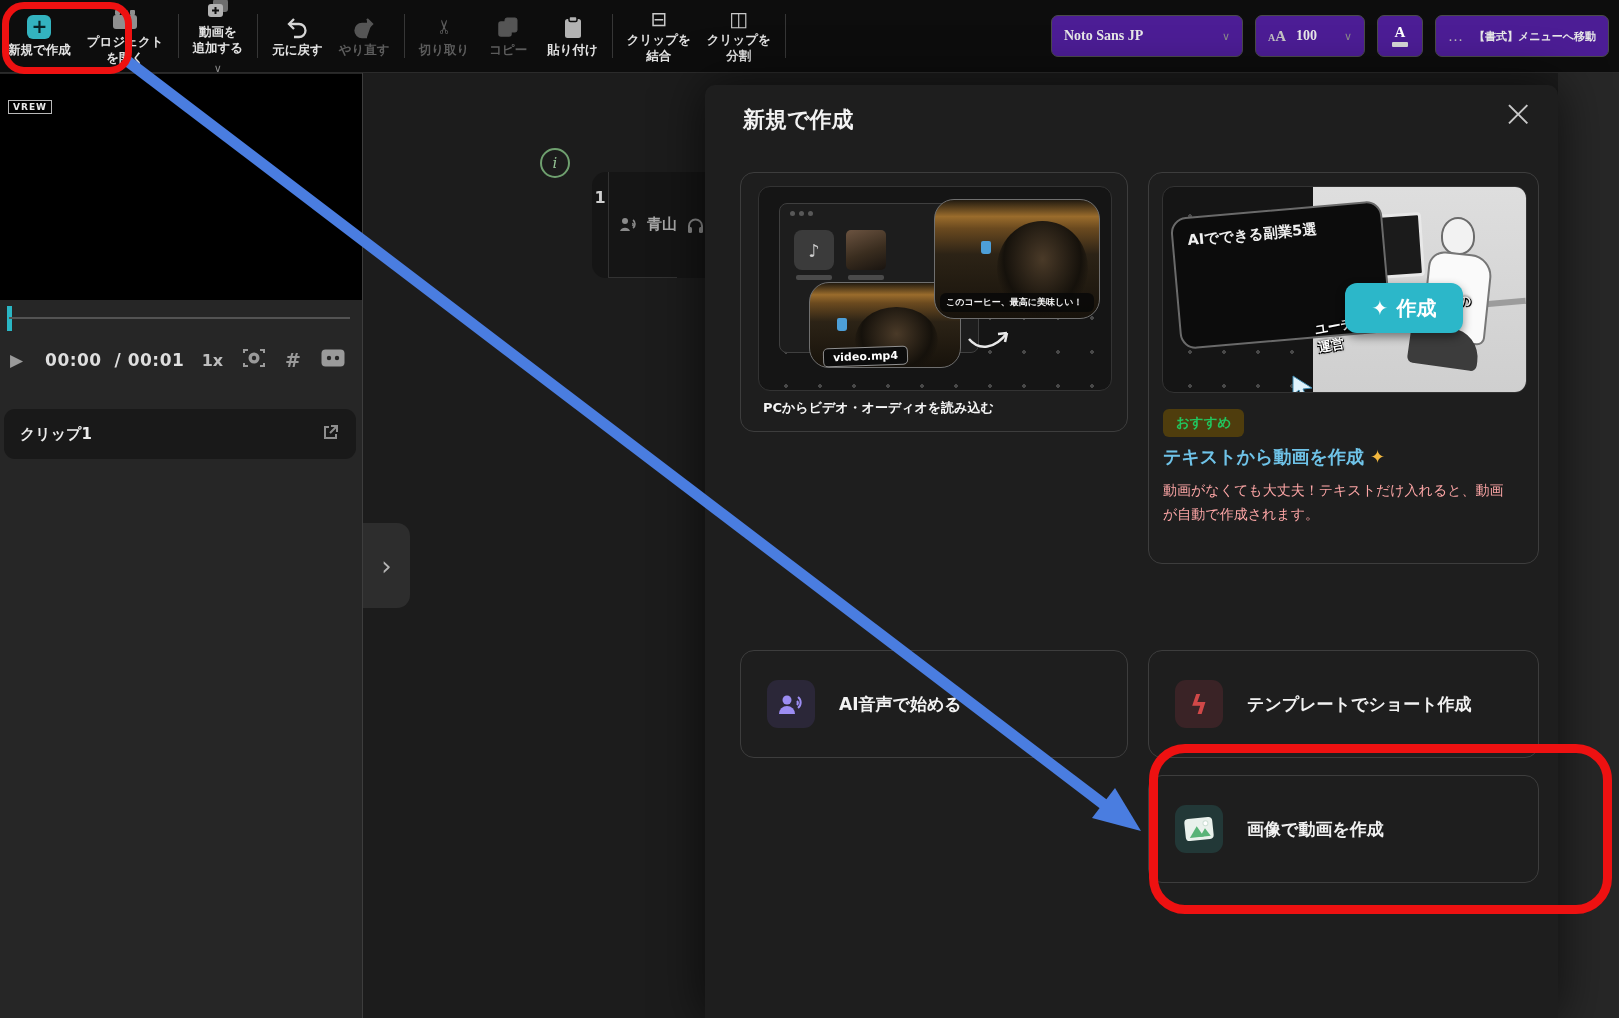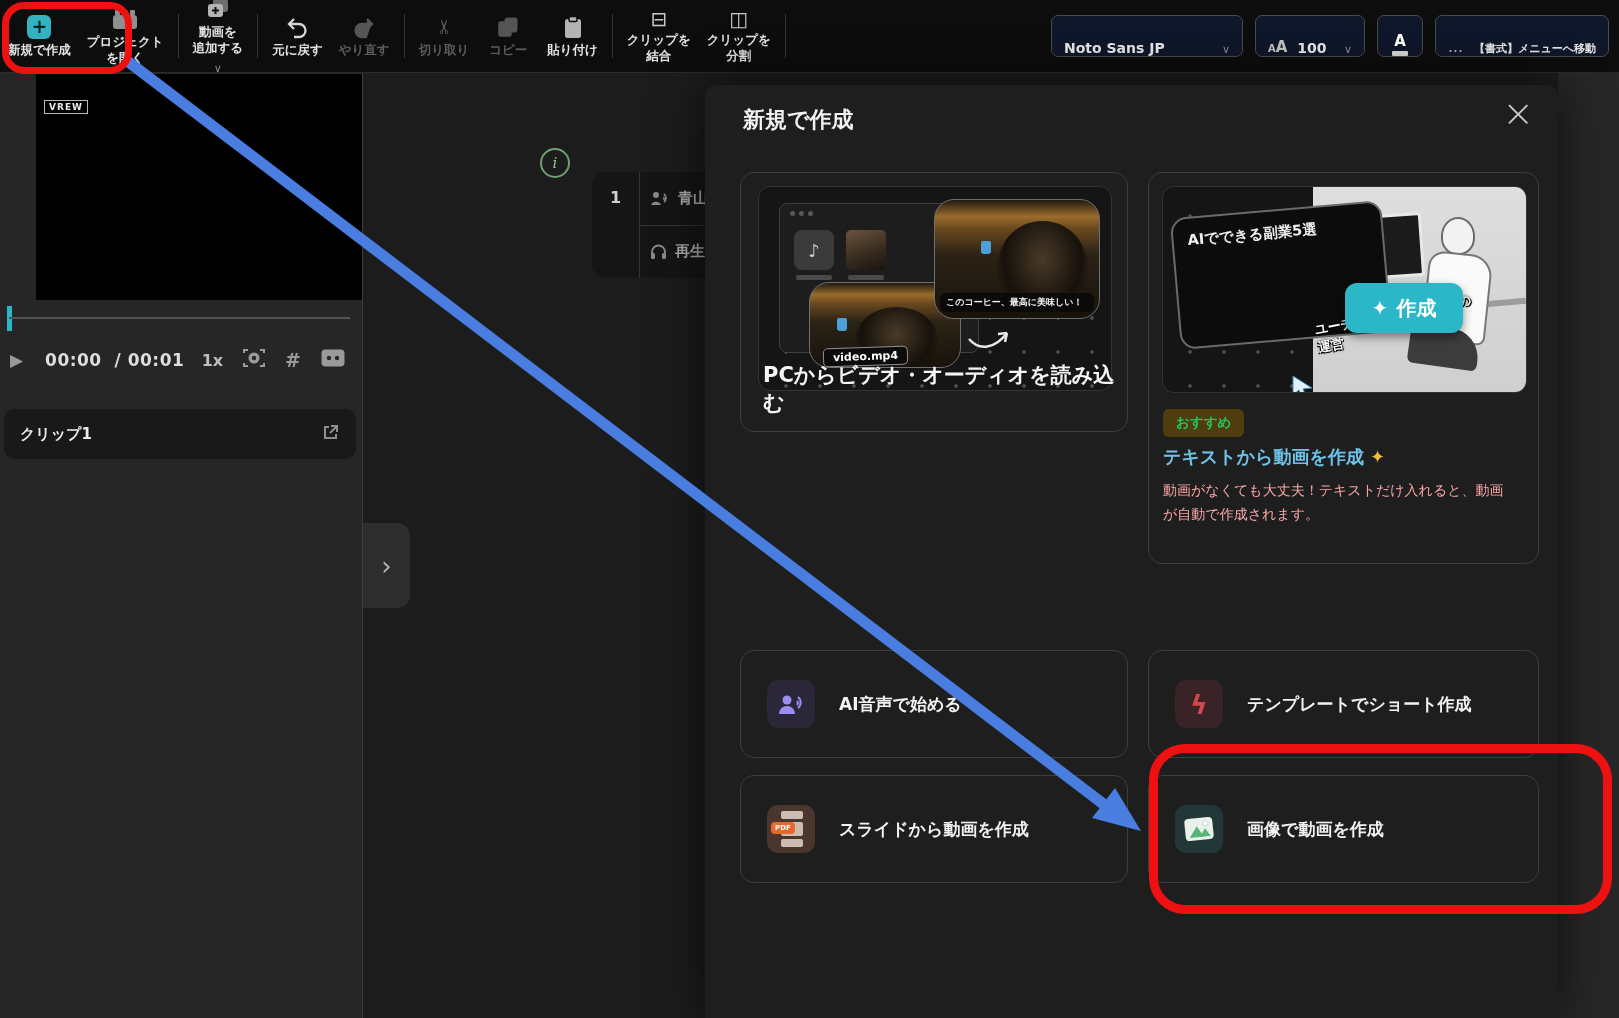--- a/index.html
+++ b/index.html
@@ -18,35 +18,35 @@
   .icon-24 { width:26px; height:24px; display:flex; align-items:center; justify-content:center; }
   .new-plus-box { width:24px; height:24px; background:#33b3bf; border-radius:6px;
     color:#082326; font-size:19px; font-weight:bold; display:flex; align-items:center; justify-content:center; line-height:1; }
   .tb-withchev { gap:6px; }
   .tb-col { display:flex; flex-direction:column; align-items:center; gap:3px; }
   .chev { color:#8a8a8a; font-size:11px; }
   .scissors { font-size:19px; transform:rotate(-90deg); color:#5c5c5c; }
   .glyph-ic { font-size:20px; color:#c9c9c9; line-height:1; }
   .tb-right { margin-left:auto; display:flex; align-items:center; gap:12px; margin-right:10px; }
   .tb-box { height:42px; border:1px solid #4a4a4a; border-radius:7px; display:flex;
-    align-items:flex-end; padding:0 12px; gap:10px; color:#e8e8e8; background:#0f172a; }
+    align-items:center; padding:0 12px; gap:10px; color:#e8e8e8; background:#4c1d95;font-family:Liberation Serif, serif; }
   .font-name { font-weight:bold; font-size:14px; }
   .aa-ic { color:#c3c3c3; font-weight:bold; }
   .aa-ic .a1 { font-size:10px; } .aa-ic .a2 { font-size:15px; }
   .size-val { font-weight:bold; font-size:14px; }
   .color-a { display:flex; flex-direction:column; align-items:center; line-height:1; }
   .color-a .A { font-weight:bold; font-size:15px; color:#fff; }
   .color-a .bar { width:16px; height:5px; background:#d6d6d6; border-radius:1px; margin-top:2px; }
   .fmt-ellip { color:#bdbdbd; font-size:15px; letter-spacing:1px; }
   .fmt-lbl { font-weight:bold; font-size:11px; white-space:nowrap; }
 
   
   #left-panel { position:absolute; left:0; top:73px; width:363px; bottom:0;
     background:#262626; border-right:1px solid #3d3d3d; z-index:2; }
-  #video-area { position:absolute; left:0; top:1px; right:0; height:226px; background:#000;margin-left:36px; }
+  #video-area { position:absolute; left:0; top:1px; right:0; height:226px; background:#000; }
   .vrew-mark { position:absolute; left:8px; top:26px; font-size:9px; font-weight:bold; color:#e9e9e9;
     border:1px solid #b9b9b9; padding:1px 4px; letter-spacing:1px; background:rgba(0,0,0,.4); }
   #seek-marker { position:absolute; left:7px; top:233px; width:5px; height:25px; background:#2ab6c4; }
   #seek-track { position:absolute; left:9px; right:12px; top:244px; height:2px; background:#535353; }
   #preview-controls { position:absolute; left:10px; right:16px; top:268px; height:38px;
     display:flex; align-items:center; }
   .play-btn { color:#9a9a9a; font-size:17px; margin-right:22px; }
   .time-txt { color:#dedede; font-weight:bold; font-size:17px; letter-spacing:.5px; }
   .ctl-right { margin-left:auto; display:flex; align-items:center; gap:19px; }
   .speed-txt { color:#bdbdbd; font-weight:bold; font-size:16px; }
@@ -62,38 +62,38 @@
     color:#b5b5b5; font-size:26px; z-index:3; }
 
   
   #info-circle { position:absolute; left:540px; top:148px; width:30px; height:30px; border-radius:50%;
     border:2px solid #6fa06f; color:#93c293; display:flex; align-items:center; justify-content:center;
     font-size:15px; font-family:"DejaVu Serif","Liberation Serif",serif; font-style:italic; z-index:2; }
   #timeline-row { position:absolute; left:592px; top:172px; width:150px; height:106px;
     background:#151515; border-radius:14px 0 0 14px; display:flex; z-index:2; }
   .tl-num { width:48px; border-right:1px solid #323232; display:flex; justify-content:center;
     padding-top:16px; color:#cfcfcf; font-weight:bold; font-size:16px; }
-  .tl-cells { flex:1; display:flex; flex-direction:column; }
+  .tl-cells { flex:1; display:flex; flex-direction:row; }
   .tl-cell { flex:1; display:flex; align-items:center; gap:8px; padding-left:10px;
     color:#a9a9a9; font-weight:bold; font-size:15px; white-space:nowrap; }
   .tl-cell:first-child { border-bottom:1px solid #323232; }
 
   #right-strip { position:absolute; left:1558px; top:73px; width:61px; bottom:0; background:#272727; z-index:1; }
 
   
   #modal { position:absolute; left:705px; top:85px; width:853px; bottom:0; background:#1e1e1e;
     border-radius:10px 10px 0 0; box-shadow:0 0 50px rgba(0,0,0,.65); z-index:10; }
   #modal-title { position:absolute; left:38px; top:20px; font-size:22px; font-weight:bold; color:#f2f2f2; }
   #modal-close { position:absolute; right:24px; top:6px; font-size:38px; font-weight:300; color:#c9c9c9; }
 
   .card { position:absolute; border:1px solid #3d3d3d; border-radius:14px; }
   .illus { position:absolute; background:#151515; border-radius:12px; border:1px solid #333;
     background-image:radial-gradient(#484848 1.6px, transparent 1.7px); background-size:34px 34px;
     background-position:10px 12px; overflow:hidden; }
-  .card-label { position:absolute; left:22px; bottom:14px; color:#f5f5f5; font-weight:bold; font-size:21px; }
+  .card-label { position:absolute; left:22px; bottom:14px; color:#f5f5f5; font-weight:bold; font-size:13px; }
 
   
   .win-mock { position:absolute; left:20px; top:16px; width:200px; height:150px; background:#1d1d1d;
     border:1px solid #3f3f3f; border-radius:8px; }
   .win-dots { position:absolute; left:10px; top:7px; display:flex; gap:4px; }
   .win-dots i { width:5px; height:5px; border-radius:50%; background:#585858; }
   .file-tile { position:absolute; top:26px; width:40px; height:40px; border-radius:8px; }
   .file-tile.music { left:14px; background:#3b3b3b; color:#cccccc; font-size:18px;
     display:flex; align-items:center; justify-content:center; }
   .file-tile.photo { left:66px; border-radius:5px;
@@ -412,29 +412,20 @@
           <path d="M2 21 a8 8 0 0 1 16 0 Z" fill="#9c8df2"></path>
           <path d="M21 4 a7 7 0 0 1 0 11 M20 8 a3 3 0 0 1 0 4" fill="none" stroke="#9c8df2" stroke-width="2"></path>
         </svg>
     </span>
     <span class="menu-lbl">AI音声で始める</span>
   </div>
   <div class="card menu-card" style="left:443px; top:565px; width:391px; height:108px;">
     <span class="menu-ic ic-short">ϟ</span>
     <span class="menu-lbl">テンプレートでショート作成</span>
   </div>
-  <div class="card menu-card" style="left:35px; top:690px; width:388px; height:108px;">
-    <span class="menu-ic ic-slide">
-      <span class="film-bar" style="top:6px;"></span>
-      <span class="film-mid"></span>
-      <span class="film-bar" style="bottom:6px;"></span>
-      <span class="pdf-chip">PDF</span>
-    </span>
-    <span class="menu-lbl">スライドから動画を作成</span>
-  </div>
   <div class="card menu-card" style="left:443px; top:690px; width:391px; height:108px;">
     <span class="menu-ic ic-img">
       <svg width="34" height="30">
           <g transform="rotate(-6 17 15)">
             <rect x="3" y="4" width="28" height="22" rx="4" fill="#e9f1ec"></rect>
             <polygon points="7,23 15,12 21,23" fill="#58b377"></polygon>
             <polygon points="17,23 23,15 28,23" fill="#58b377"></polygon>
             <circle cx="24" cy="10" r="2.5" fill="#fff" stroke="#cfe0d6"></circle>
           </g>
         </svg>

